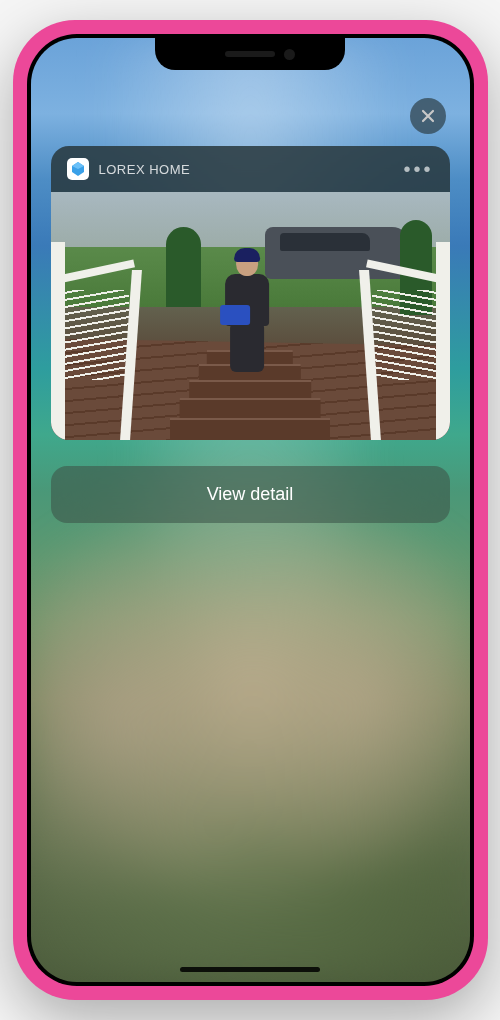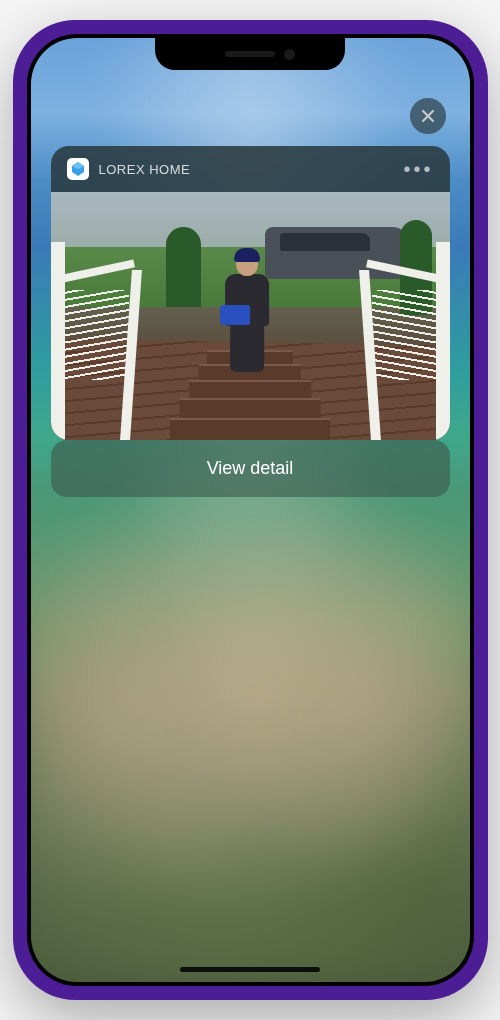--- a/index.html
+++ b/index.html
@@ -14,21 +14,21 @@
       display: flex;
       align-items: center;
       justify-content: center;
       background: #f5f5f5;
       font-family: -apple-system, BlinkMacSystemFont, 'Segoe UI', sans-serif;
     }
     
     .phone-frame {
       width: 475px;
       height: 980px;
-      background: #4c1d95;
+      background: #ec4899;
       border-radius: 62px;
       padding: 14px;
       position: relative;
       box-shadow: 0 20px 60px rgba(0,0,0,0.3);
     }
     
     .phone-inner {
       width: 100%;
       height: 100%;
       background: #000;
@@ -420,21 +420,21 @@
     
     .notification-text {
       padding: 14px 16px;
       background: rgba(0,0,0,0.85);
       color: #fff;
       font-size: 16px;
       font-weight: 400;
     }
     
     .action-button {
-      margin-top: 0;
+      margin-top: 26px;
       width: 100%;
       padding: 18px;
       background: rgba(60,80,70,0.55);
       border-radius: 16px;
       text-align: center;
       color: #fff;
       font-size: 18px;
       font-weight: 400;
       cursor: pointer;
       backdrop-filter: blur(20px);

